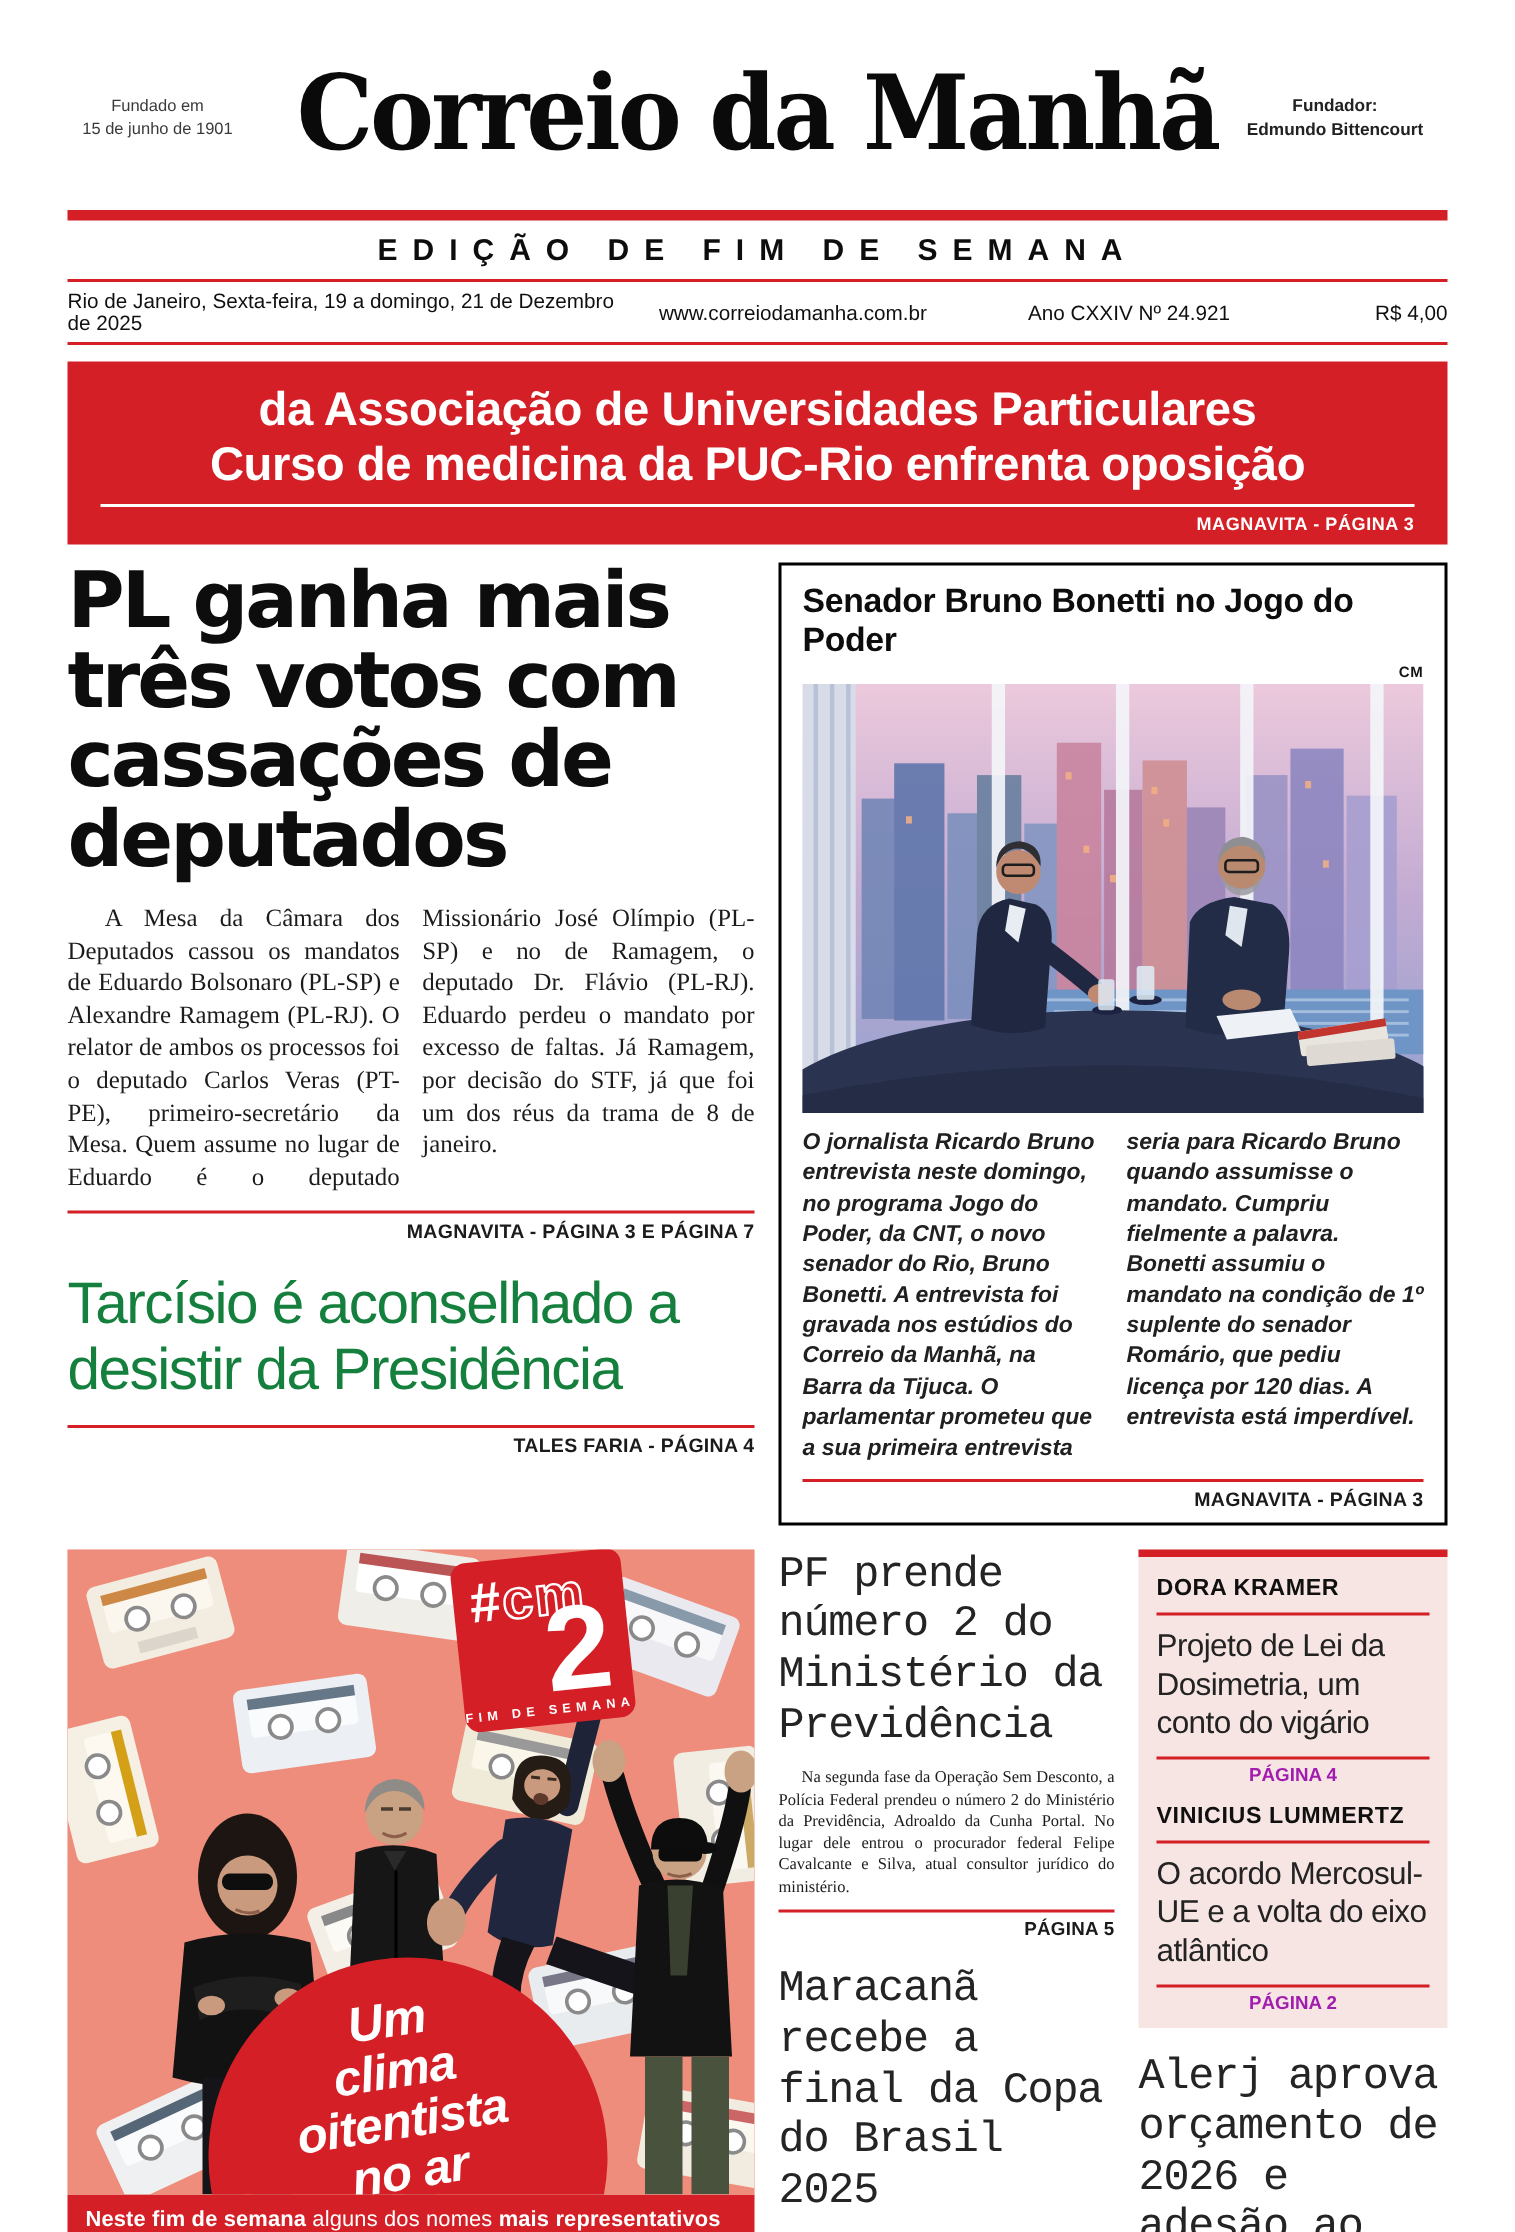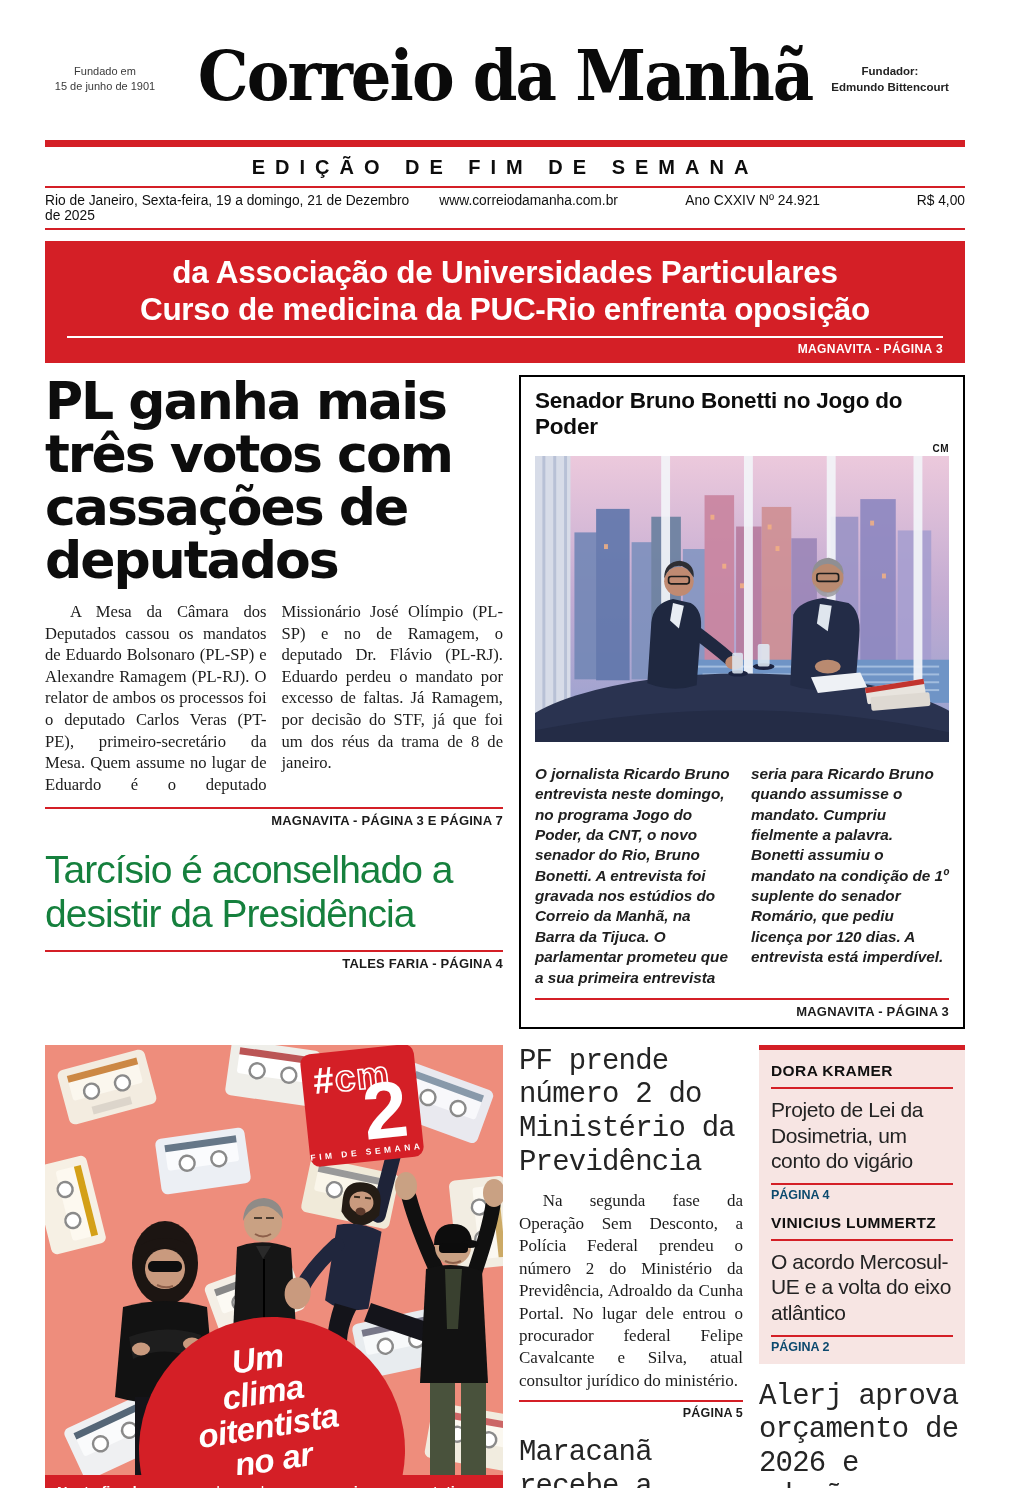--- a/index.html
+++ b/index.html
@@ -19,21 +19,21 @@
     font-size:11px;line-height:1.35;color:#3a3a3a;}
   .paper-title{text-align:center;font-family:"DejaVu Serif","Liberation Serif",serif;
     font-weight:700;font-size:64px;letter-spacing:-2px;line-height:1.0;padding-top:14px;
     color:#0a0a0a;transform:scaleY(1.08);}
   .founder{position:absolute;right:0;top:34px;width:150px;text-align:center;
     font-size:11.5px;line-height:1.35;color:#222;font-weight:600;}
   .red-bar{height:7px;background:var(--red);margin-top:10px;}
   .edition{font-weight:700;font-size:20px;letter-spacing:10px;text-align:center;
     padding:9px 0 7px;color:#0d0d0d;white-space:nowrap;}
   .dateline{border-top:2px solid var(--red);border-bottom:2px solid var(--red);
-    display:flex;align-items:flex-start;padding:5px 0;font-size:13.8px;color:#101010;}
+    display:flex;align-items:center;padding:5px 0;font-size:13.8px;color:#101010;}
   .dateline .dl-place{flex:1.55;}
   .dateline .dl-site{flex:1;text-align:center;}
   .dateline .dl-issue{flex:.9;text-align:center;}
   .dateline .dl-price{flex:.45;text-align:right;}
   
   .banner{background:var(--red);color:#fff;margin-top:11px;padding:13px 22px 7px;}
   .banner-line{font-weight:700;font-size:31.5px;line-height:1.16;text-align:center;letter-spacing:-.3px;}
   .banner-rule{height:2px;background:#fff;margin:9px 0 4px;}
   .banner-kicker{text-align:right;font-size:12px;font-weight:700;letter-spacing:.4px;}
   
@@ -49,21 +49,21 @@
   .lead-body{margin-top:14px;column-count:2;column-gap:15px;font-size:16.6px;line-height:1.3;}
   .lead-body p{text-indent:1.5em;}
   .lead-col .red-rule{margin-top:12px;}
   .h-med{font-weight:400;color:#15803d;font-size:39px;line-height:1.12;letter-spacing:-1px;margin-top:20px;}
   
   .bonetti-box{flex:1;border:2px solid #000;padding:11px 14px 8px;align-self:flex-start;}
   .bonetti-title{font-weight:700;font-size:22.5px;letter-spacing:-.2px;color:#0d0d0d;}
   .photo-credit{text-align:right;font-size:10px;font-weight:700;letter-spacing:.5px;margin:3px 0 2px;}
   .studio-photo{height:286px;}
   .studio-photo svg{width:100%;height:100%;display:block;}
-  .bonetti-caption{margin-top:22px;column-count:2;column-gap:18px;
+  .bonetti-caption{margin-top:10px;column-count:2;column-gap:18px;
     font-style:italic;font-weight:700;font-size:15.3px;line-height:1.33;color:#202020;}
   .bonetti-box .red-rule{margin-top:10px;}
   
   .bottom-grid{display:grid;grid-template-columns:458px 224px 1fr;column-gap:16px;margin-top:16px;}
   .band-block{width:458px;}
   .band-photo{position:relative;height:430px;overflow:hidden;background:#ee8d7c;}
   .band-photo svg{position:absolute;inset:0;width:100%;height:100%;}
   .cm2-badge{position:absolute;left:260px;top:4px;width:114px;height:113px;background:var(--red);
     border-radius:10px;transform:rotate(-6deg);color:#fff;}
   .badge-top{font-size:37px;font-weight:800;line-height:1;padding:9px 0 0 11px;letter-spacing:1px;}
@@ -76,33 +76,33 @@
     font-size:8.5px;font-weight:700;letter-spacing:3.5px;white-space:nowrap;}
   .sticker{position:absolute;left:94px;top:272px;width:266px;height:266px;border-radius:50%;
     background:var(--red);transform:rotate(-9deg);display:flex;flex-direction:column;
     align-items:center;padding-top:24px;color:#fff;font-style:italic;font-weight:700;
     font-size:33px;line-height:1.03;text-align:center;letter-spacing:-.5px;}
   .band-caption{background:var(--red);color:#fff;padding:9px 12px 10px;
     font-size:14.6px;line-height:1.17;letter-spacing:.1px;}
   .band-caption b{font-weight:700;}
   
   .col-h{font-weight:400;color:#242424;font-size:29px;line-height:1.16;letter-spacing:-.8px;font-family:Liberation Mono, monospace;}
-  .col-body{margin-top:11px;font-size:17px;line-height:1.32;}
+  .col-body{margin-top:11px;font-size:11px;line-height:1.32;}
   .col-body p{text-indent:1.4em;}
   .col-art .red-rule{margin-top:8px;}
   .col-art{margin-bottom:16px;}
   .kicker.sm{font-size:12.5px;}
   
   .opinion-box{background:var(--pink);padding:0 12px 10px;margin-bottom:16px;}
   .opinion-topbar{height:5px;background:var(--red);margin:0 -12px 10px;}
   .op-author{font-weight:700;font-size:15.5px;letter-spacing:.4px;color:#101010;padding-top:2px;}
   .op-rule{height:2.5px;background:var(--red);margin:7px 0 8px;}
   .op-title{font-weight:400;font-size:21px;line-height:1.2;color:#232323;letter-spacing:-.4px;}
   .op-pagerule{height:1.8px;background:var(--red);margin:10px 0 3px;}
-  .op-page{text-align:left;font-weight:700;font-size:12.5px;color:#0c4a6e;}
+  .op-page{text-align:center;font-weight:700;font-size:12.5px;color:#a21caf;}
   .op-item + .op-item{margin-top:10px;}
 </style>
 </head>
 <body>
 
 <div class="page">
 
   <header>
     <div class="masthead">
       <div class="founded">

